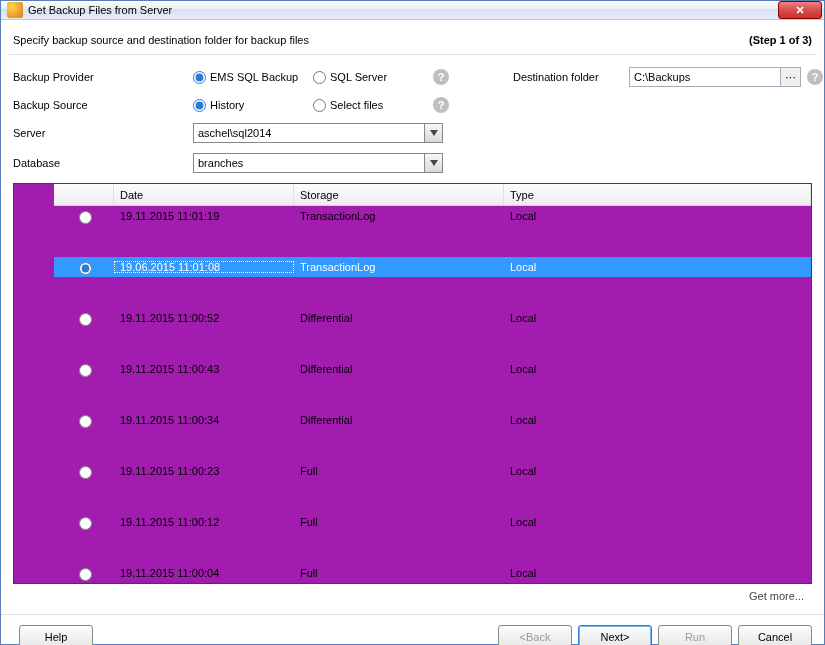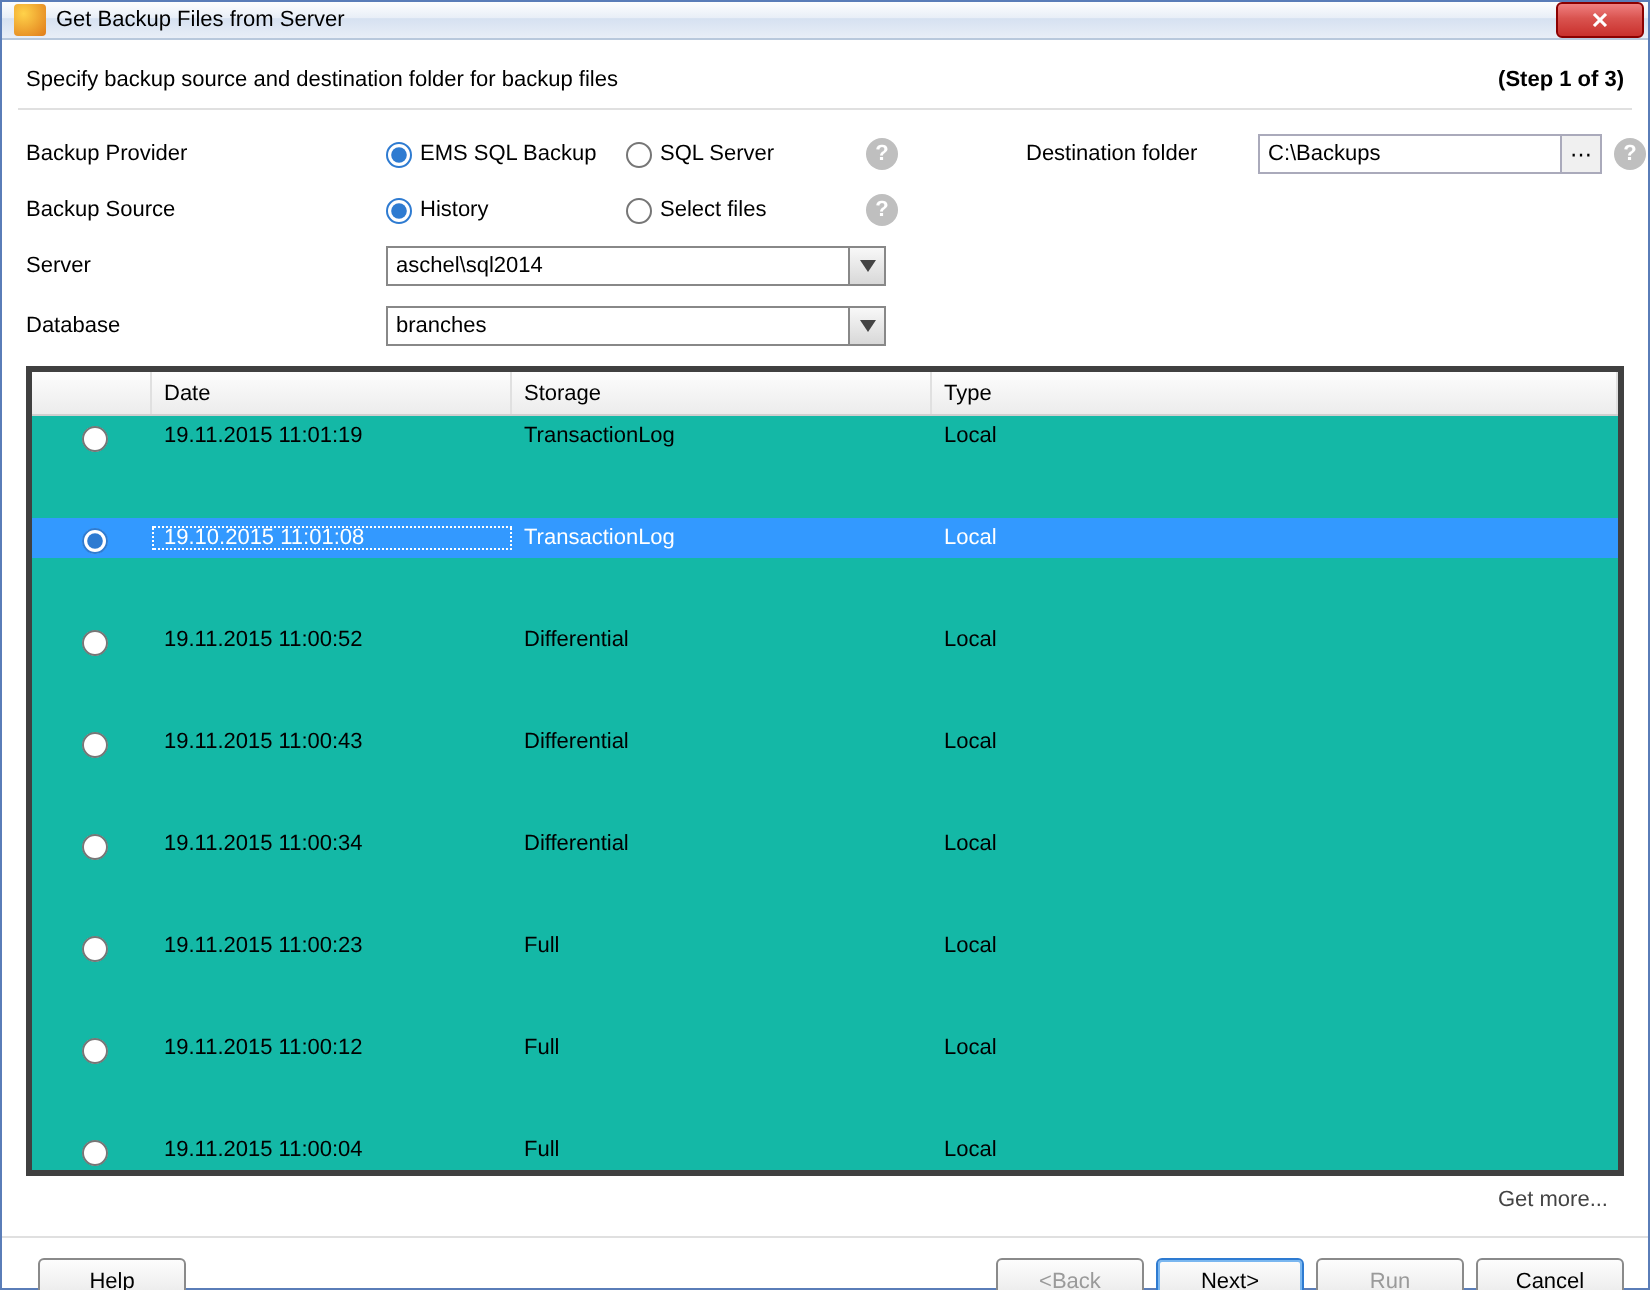--- a/index.html
+++ b/index.html
@@ -83,25 +83,26 @@
   .dest-input-wrap .browse { width: 20px; border-left: 1px solid #aab; display: flex; align-items: center; justify-content: center; background: #f0f0f0; }
   .combo {
     grid-column: 2 / 5;
     display: flex; height: 20px; border: 1px solid #888; background: #fca5a5;
     width: 250px;
   }
   .combo input { border: none; flex: 1; padding: 0 4px; font: inherit; outline: none; background: #fff; }
   .combo .chev { width: 18px; background: linear-gradient(to bottom,#f8f8f8,#d8d8d8); border-left: 1px solid #888; display: flex; align-items: center; justify-content: center; }
   .table {
     flex: 1;
-    border: 3px solid #404040;
-    background: #14b8a6;
+    border: 1px solid #404040;
+    background: #a21caf;
     overflow: hidden;
     display: flex;
     flex-direction: column;
+    padding-left: 40px;
   }
   .thead {
     display: grid;
     grid-template-columns: 60px 180px 210px 1fr;
     background: linear-gradient(to bottom,#fdfdfd,#ececec);
     border-bottom: 1px solid #cfcfcf;
     height: 22px;
     align-items: center;
   }
   .thead > div { padding: 0 6px; border-right: 1px solid #e0e0e0; height: 100%; display: flex; align-items: center; }
@@ -238,21 +239,21 @@
               <input type="radio" name="rowsel" style="">
             </div>
             <div class="date">19.11.2015 11:01:19</div>
             <div>TransactionLog</div>
             <div>Local</div>
           </div>
           <div class="trow selected">
             <div class="rcell">
               <input type="radio" name="rowsel" checked="" style="">
             </div>
-            <div class="date">19.10.2015 11:01:08</div>
+            <div class="date">19.06.2015 11:01:08</div>
             <div>TransactionLog</div>
             <div>Local</div>
           </div>
           <div class="trow">
             <div class="rcell">
               <input type="radio" name="rowsel" style="">
             </div>
             <div class="date">19.11.2015 11:00:52</div>
             <div>Differential</div>
             <div>Local</div>

